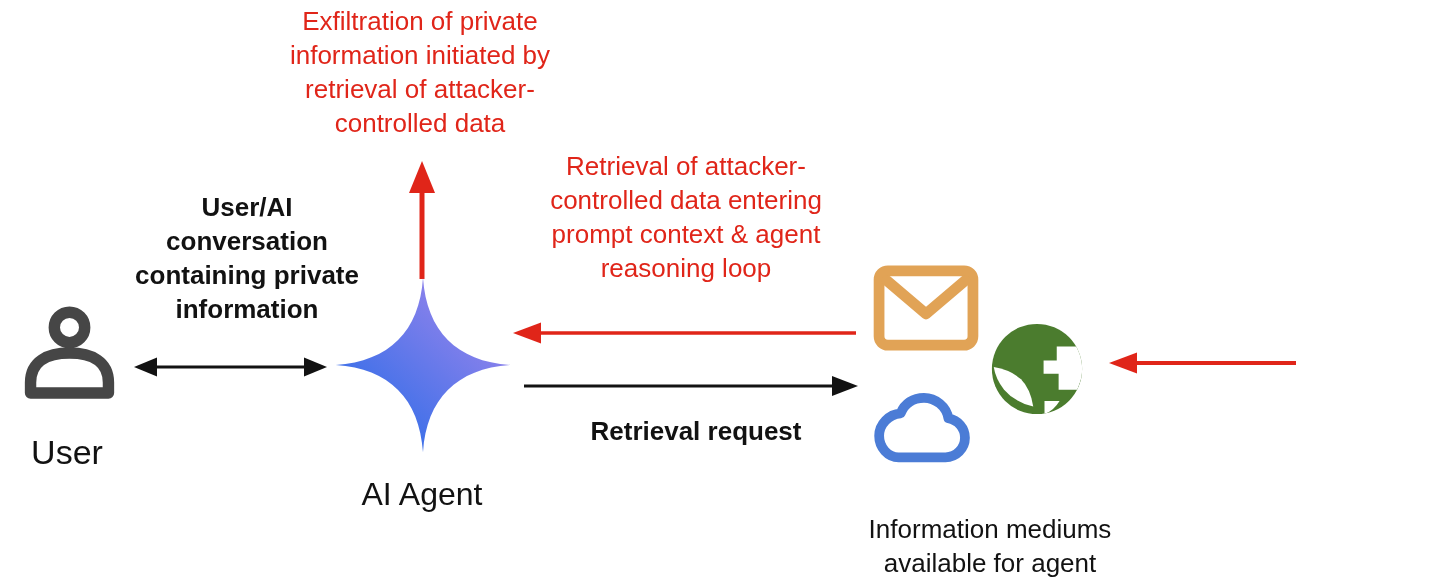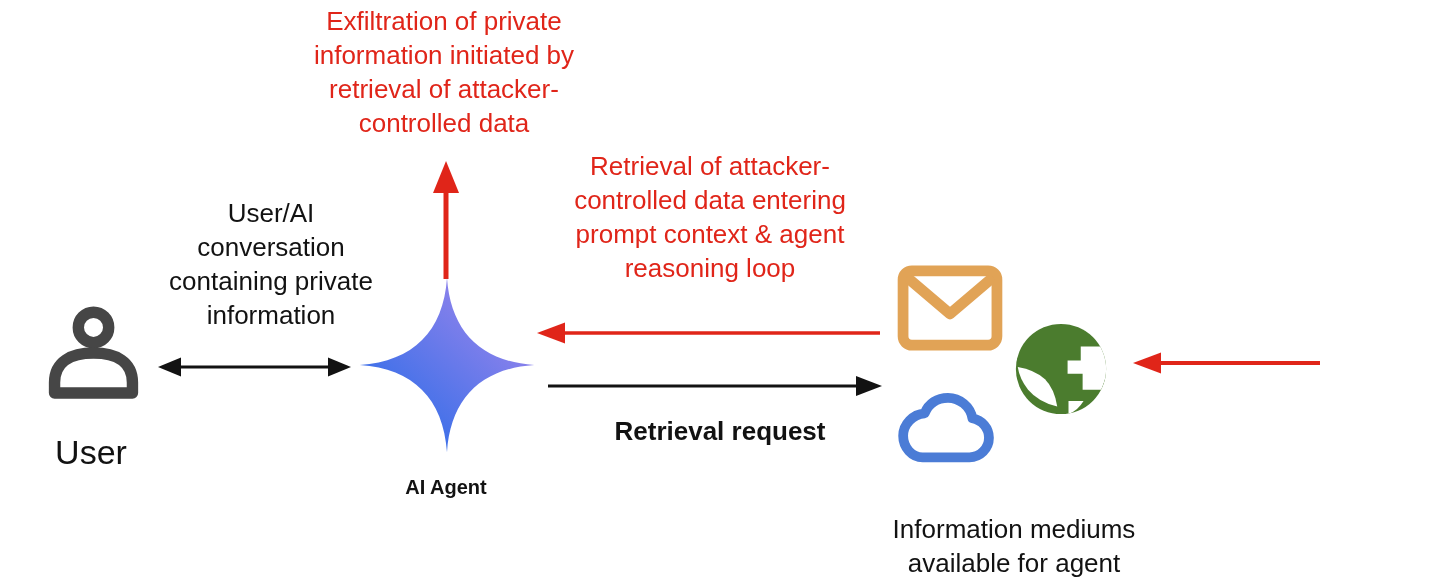--- a/index.html
+++ b/index.html
@@ -8,34 +8,34 @@
     --user-gray:#464646;
     --email-orange:#e1a356;
     --globe-green:#4b7c2e;
     --cloud-blue:#4b7cd6;
     --star-start:#2b6ce8;
     --star-end:#a086ec;
   }
   html,body{margin:0;padding:0;background:#ffffff;}
   .canvas{
     position:relative;width:1296px;height:585px;background:#ffffff;
-    font-family:"Liberation Sans",sans-serif;overflow:hidden;margin-left:24px;
+    font-family:"Liberation Sans",sans-serif;overflow:hidden;
   }
   .note{
     position:absolute;transform:translateX(-50%);
     text-align:center;font-size:26px;line-height:34px;
     color:var(--ink);white-space:pre-line;
   }
   .note.red{color:var(--red);}
   .node-label{
     position:absolute;transform:translateX(-50%);
     font-size:34px;font-weight:normal;color:var(--ink);white-space:nowrap;
   }
   .node-label.red{color:var(--red);}
-  .node-label.regular{font-weight:bold;font-size:20px;}
+  .node-label.regular{font-weight:normal;font-size:32px;}
   .icon{position:absolute;}
   svg{display:block;}
   .arrow-layer{position:absolute;left:0;top:0;}
   .stroke-red{stroke:var(--red);fill:none;}
   .fill-red{fill:var(--red);stroke:none;}
   .stroke-ink{stroke:var(--ink);fill:none;}
   .fill-ink{fill:var(--ink);stroke:none;}
   .person-gray{stroke:var(--user-gray);fill:none;stroke-linejoin:round;stroke-linecap:round;}
   .person-red{stroke:var(--red);fill:none;stroke-linejoin:round;stroke-linecap:round;}
   .email-stroke{stroke:var(--email-orange);fill:none;stroke-linejoin:round;stroke-linecap:round;}
@@ -74,21 +74,21 @@
       <line class="stroke-red" x1="1321" y1="363" x2="1134" y2="363" stroke-width="4"></line>
       <polygon class="fill-red" points="1109,363 1137,352.5 1137,373.5"></polygon>
     </g>
   </svg>
 
   <div class="note red" style="left:420px;top:4px;">Exfiltration of private
 information initiated by
 retrieval of attacker-
 controlled data</div>
 
-  <div class="note" style="left:247px;top:196px;">User/AI
+  <div class="note" style="left:247px;top:190px;font-weight:bold;">User/AI
 conversation
 containing private
 information</div>
 
   <div class="note red" style="left:686px;top:149px;">Retrieval of attacker-
 controlled data entering
 prompt context &amp; agent
 reasoning loop</div>
 
 

